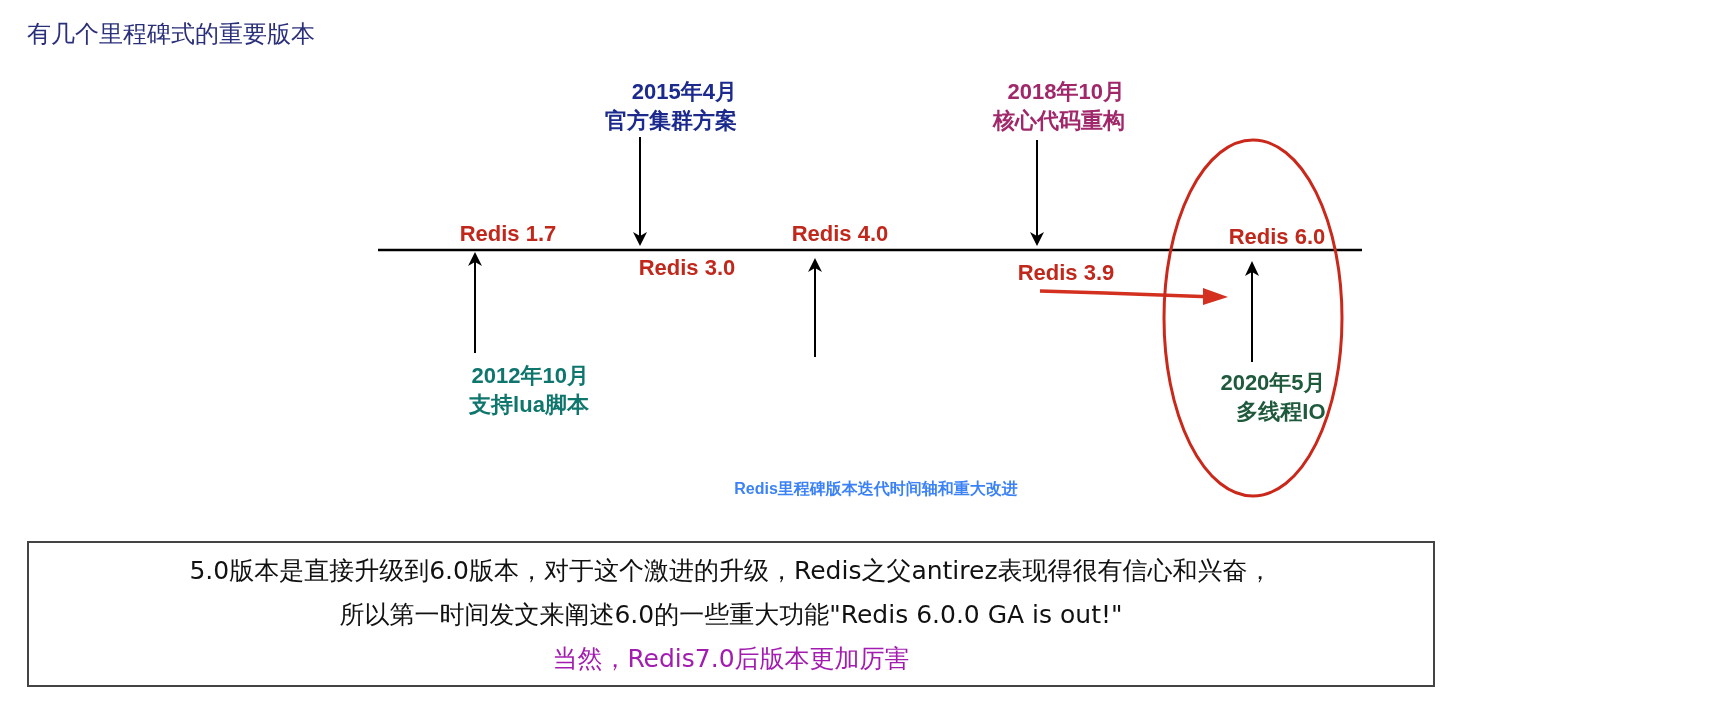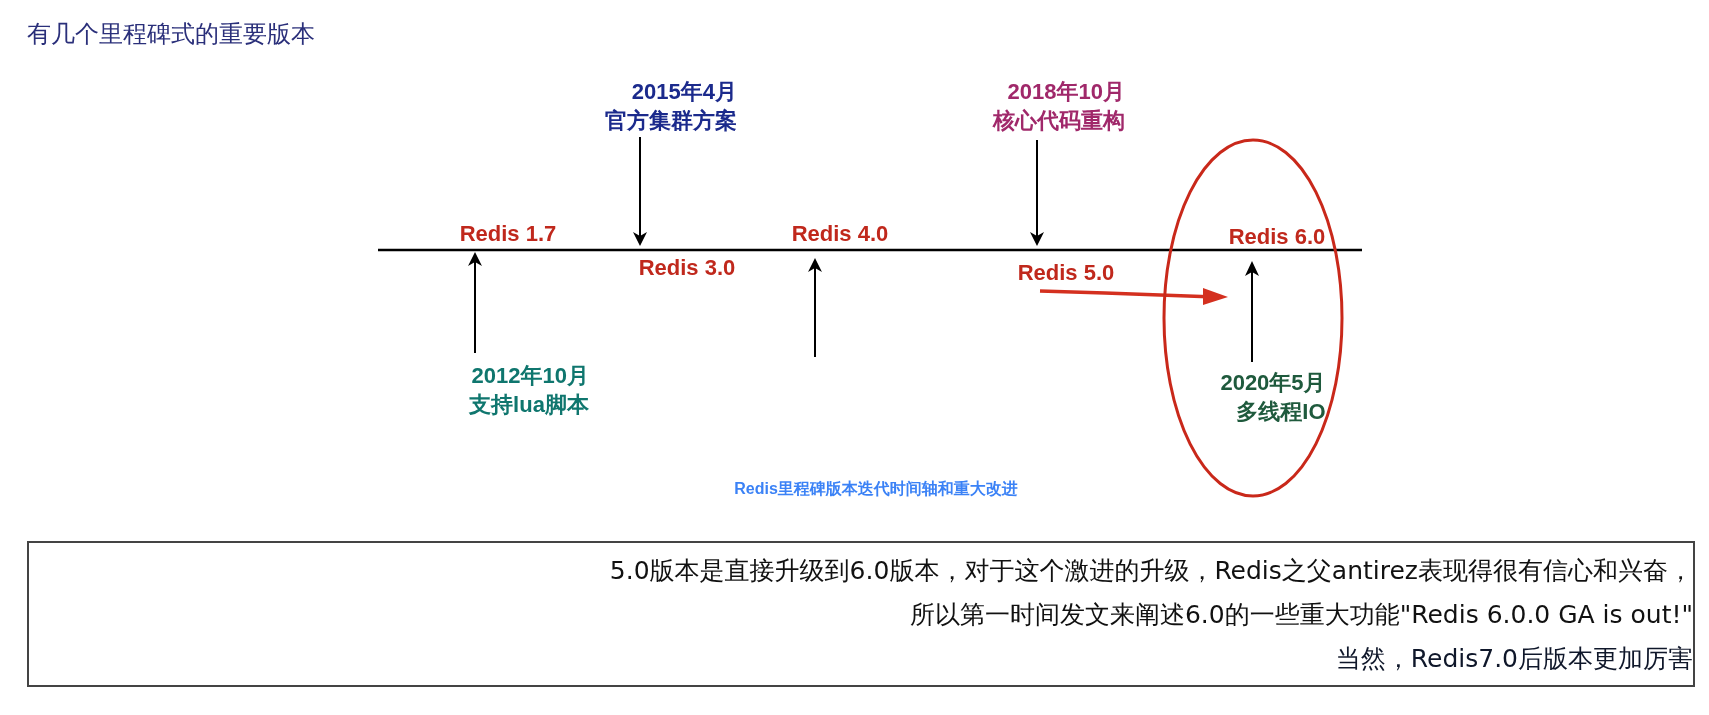--- a/index.html
+++ b/index.html
@@ -7,26 +7,26 @@
            font-family: "Liberation Sans", "DejaVu Sans", sans-serif; }
     .abs { position: absolute; margin-left: 25px; }
     .page-heading { left: 2px; top: 18px; font-family: "Liberation Serif", "DejaVu Serif", serif;
                     font-size: 24px; color: #2a2f7a; white-space: nowrap; }
     .ver { font-weight: bold; font-size: 22px; color: #c0281c; white-space: nowrap;
            transform: translateX(-50%); text-align: center; }
     .note { font-weight: bold; font-size: 22px; line-height: 29px; white-space: nowrap;
             transform: translateX(-50%); text-align: right; }
     .diagram-title { left: 851px; top: 479px; transform: translateX(-50%); font-weight: bold;
                      font-size: 16px; color: #3b82f6; white-space: nowrap; }
-    .summary-box { left: 2px; top: 541px; width: 1668px; height: 146px; border: 2px solid #444;
-                   box-sizing: border-box; text-align: right; }
+    .summary-box { left: 2px; top: 541px; width: 1408px; height: 146px; border: 2px solid #444;
+                   box-sizing: border-box; text-align: center; }
     .summary-line { font-family: "DejaVu Sans", sans-serif; font-size: 25px; line-height: 44px;
                     white-space: nowrap; color: #111; }
     .summary-line.first { margin-top: 6px; }
-    .summary-line.red { color: #0f172a; }
+    .summary-line.red { color: #a21caf; }
     svg.diagram { position: absolute; left: 0; top: 0; }
   </style>
 </head>
 <body>
 
 <div class="abs page-heading">有几个里程碑式的重要版本</div>
 
 <svg class="diagram" width="1709" height="715" viewBox="0 0 1709 715">
   <defs>
     <marker id="arrowBlack" markerWidth="10" markerHeight="10" refX="5" refY="5" orient="auto" markerUnits="userSpaceOnUse">
@@ -68,21 +68,21 @@
     <path d="M1040,291 L1105,293 L1215,297" fill="none" stroke="#d4301f" stroke-width="3.5"></path>
     <path d="M1203,288 L1228,297 L1203,305 Z" fill="#d4301f"></path>
   </g>
 
   <ellipse cx="1253" cy="318" rx="89" ry="178" fill="none" stroke="#c9281a" stroke-width="3"></ellipse>
 </svg>
 
 <div class="abs ver" style="left:483px; top:221px;">Redis 1.7</div>
 <div class="abs ver" style="left:662px; top:255px;">Redis 3.0</div>
 <div class="abs ver" style="left:815px; top:221px;">Redis 4.0</div>
-<div class="abs ver" style="left:1041px; top:260px;">Redis 5.0</div>
+<div class="abs ver" style="left:1041px; top:260px;">Redis 3.9</div>
 <div class="abs ver" style="left:1252px; top:224px;">Redis 6.0</div>
 
 <div class="abs note" style="left:504px; top:361px; color:#0f766e;">
   <div>2012年10月</div>
   <div>支持lua脚本</div>
 </div>
 <div class="abs note" style="left:646px; top:77px; color:#1b2a8c;">
   <div>2015年4月</div>
   <div>官方集群方案</div>
 </div>

